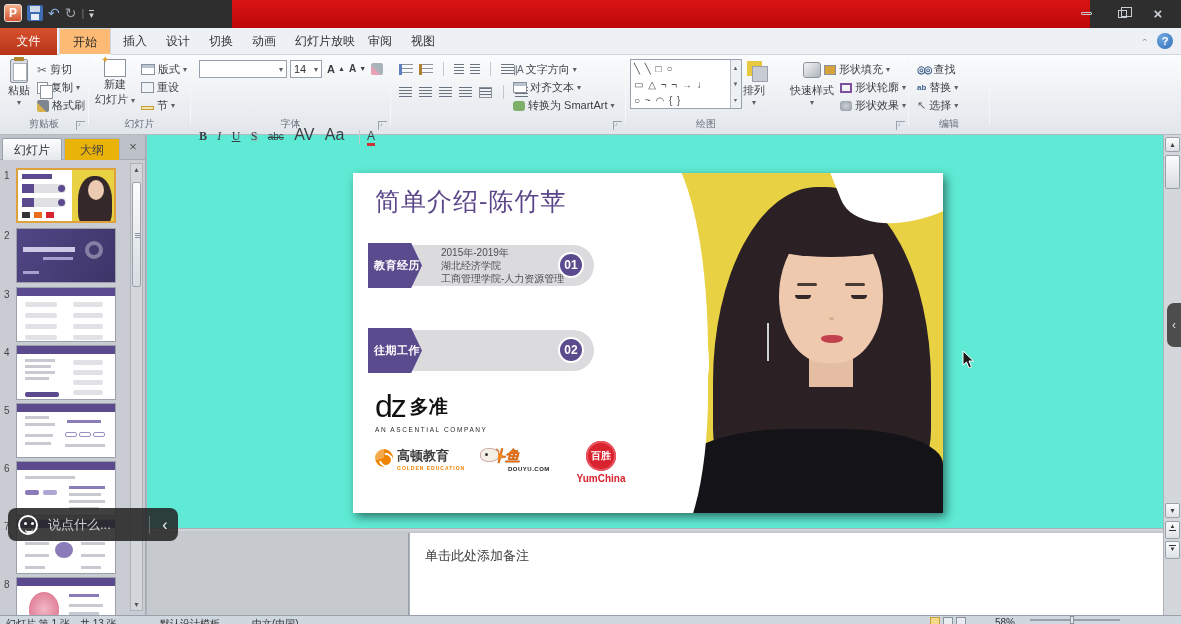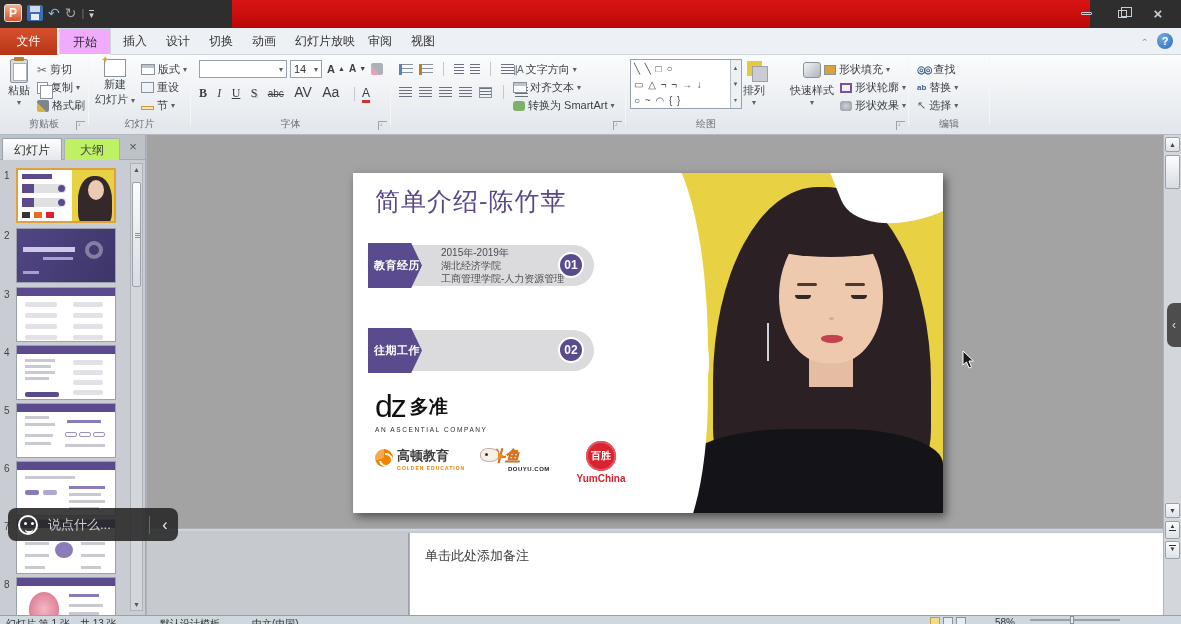--- a/index.html
+++ b/index.html
@@ -23,21 +23,21 @@
   .winbtn { width:26px; height:15px; display:flex; align-items:center; justify-content:center; color:#c9ced4; }
   .winbtn .bar { width:11px; height:3px; border:1px solid #c9ced4; border-radius:1px; }
   .winbtn .rest { width:9px; height:8px; border:1px solid #c9ced4; position:relative; }
   .winbtn .rest:before { content:""; position:absolute; left:2px; top:-4px; width:9px; height:8px; border:1px solid #c9ced4; }
   .winbtn.close { font-size:15px; font-weight:bold; }
 
   
   .tabrow { position:absolute; left:0; top:28px; width:1181px; height:27px; background:#edf0f4; border-bottom:1px solid #cfd5dc; z-index:40; }
   .file-tab { position:absolute; left:0; top:0; width:57px; height:27px; background:linear-gradient(#d8512e,#b53517); color:#fff; text-align:center; line-height:26px; font-size:12px; }
   .tab { position:absolute; top:0; height:27px; line-height:26px; padding:0 13px; color:#333; font-size:12px; }
-  .tab.active { background:#f0abfc; border:1px solid #cfd5dc; border-bottom:1px solid #fafbfc; color:#2b2b2b; }
+  .tab.active { background:#fdba74; border:1px solid #cfd5dc; border-bottom:1px solid #fafbfc; color:#2b2b2b; }
   .ribbon-collapse { position:absolute; right:32px; top:8px; color:#7e8791; font-size:10px; transform:scaleY(.7); }
   .help-btn { position:absolute; right:8px; top:5px; width:16px; height:16px; border-radius:50%; background:radial-gradient(circle at 35% 30%,#6fa8e0,#2f6db8); color:#fff; font-size:11px; font-weight:bold; text-align:center; line-height:16px; }
 
   
   .ribbon { position:absolute; left:0; top:55px; width:1181px; height:80px; background:linear-gradient(#fbfcfd,#e2e6eb); border-bottom:1px solid #b2b9c3; z-index:30; }
   .group { position:absolute; top:2px; height:76px; }
   .gsep { position:absolute; top:4px; width:1px; height:66px; background:#c8cdd5; border-right:1px solid #f4f6f8; }
   .glabel { position:absolute; bottom:2px; left:0; width:100%; text-align:center; font-size:10px; color:#68707a; }
   .dlauncher { position:absolute; bottom:3px; right:3px; width:9px; height:9px; border-left:1px solid #9aa2ac; border-top:1px solid #9aa2ac; }
   .dlauncher:after { content:"⌟"; position:absolute; left:0px; top:-4px; font-size:8px; color:#9aa2ac; }
@@ -57,21 +57,21 @@
   .ic-winbox:before { content:""; position:absolute; left:0; top:0; width:100%; height:3px; background:#b9c4d2; }
   .ic-reset { width:13px; height:11px; border:1px solid #8a929c; background:#eef3f8; display:inline-block; }
   .ic-section { width:13px; height:4px; border:1px solid #c79f35; background:#f4e3b2; display:inline-block; margin-top:5px; }
   .combo { background:#fff; border:1px solid #98a2ae; height:18px; display:flex; align-items:center; justify-content:space-between; padding:0 3px; font-size:11px; color:#333; }
   .fbtn { font-size:12px; color:#3a3f44; display:inline-block; margin-right:7px; }
   .fbtn.b { font-weight:bold; font-family:"Liberation Serif",serif; }
   .fbtn.i { font-style:italic; font-family:"Liberation Serif",serif; }
   .fbtn.u { text-decoration:underline; font-family:"Liberation Serif",serif; }
   .fbtn.s { font-family:"Liberation Serif",serif; text-shadow:1px 1px 1px #aaa; }
   .fbtn.strike { text-decoration:line-through; font-size:10px; }
-  .fbtn.small { font-size:14px; }
+  .fbtn.small { font-size:16px;margin-top:42px; }
   .fcolor { border-bottom:3px solid #c33; }
   .vsep { display:inline-block; width:1px; height:14px; background:#c2c8d0; margin:0 4px; vertical-align:middle; }
   .ic-lines { display:inline-block; width:13px; height:11px; background:repeating-linear-gradient(#6a7280 0 1px,transparent 1px 3px); }
   .ic-lines.short { background:repeating-linear-gradient(#6a7280 0 1px,transparent 1px 3px); width:10px; }
   .ic-bullet { display:inline-block; width:14px; height:11px; background:repeating-linear-gradient(#8a929c 0 1px,transparent 1px 4px); border-left:3px solid #5f80c0; }
   .ic-textdir { font-size:10px; color:#5f6670; letter-spacing:-1px; }
   .shape-gallery { position:absolute; left:4px; top:2px; width:112px; height:50px; background:#fff; border:1px solid #98a2ae; font-size:10px; color:#4a5058; padding:1px 12px 1px 3px; line-height:16px; letter-spacing:1px; overflow:hidden; }
   .shape-scroll { position:absolute; right:0; top:0; width:11px; height:100%; border-left:1px solid #b6bdc6; background:#eef1f4; font-size:6px; color:#5a6068; text-align:center; line-height:16px; }
   .ic-arrange { width:15px; height:15px; background:#e8c93e; position:relative; display:inline-block; }
   .ic-arrange:before { content:""; position:absolute; left:5px; top:5px; width:14px; height:14px; background:#c9cdd3; border:1px solid #9aa1aa; }
@@ -81,21 +81,21 @@
   .ic-effects { width:12px; height:10px; background:radial-gradient(#cfd4da,#8f979f); border-radius:3px; display:inline-block; }
   .ic-find { font-size:10px; letter-spacing:-2px; color:#3e5f8a; font-weight:bold; }
   .ic-replace { font-size:8px; color:#3e5f8a; font-weight:bold; }
   .ic-select { font-size:11px; color:#5f6670; }
 
   
   .left-panel { position:absolute; left:0; top:135px; width:146px; height:480px; background:#c9cdd3; border-right:1px solid #a4aab2; overflow:hidden; z-index:10; }
   .panel-header { position:absolute; left:0; top:0; width:100%; height:25px; background:#bdc2c9; border-bottom:1px solid #a4aab2; }
   .ptab { position:absolute; top:3px; height:22px; font-size:12px; color:#333; text-align:center; line-height:22px; }
   .ptab.active { left:2px; width:60px; background:linear-gradient(#fdfdfe,#e4e8ec); border:1px solid #98a0ab; border-bottom:none; border-radius:2px 2px 0 0; }
-  .ptab.outline { left:64px; width:56px; background:#bef264; border:1px solid #aab0b9; border-bottom:none; border-radius:2px 2px 0 0; color:#444; }
+  .ptab.outline { left:64px; width:56px; background:#eab308; border:1px solid #aab0b9; border-bottom:none; border-radius:2px 2px 0 0; color:#444; }
   .panel-close { position:absolute; right:4px; top:4px; width:16px; height:16px; color:#555; font-size:13px; text-align:center; line-height:15px; }
   .thumb { position:absolute; left:0; width:146px; height:56px; }
   .tnum { position:absolute; left:4px; top:2px; font-size:10px; color:#444; }
   .tbox { position:absolute; left:16px; top:0; width:100px; height:55px; background:#fff; border:1px solid #9aa1aa; overflow:hidden; }
   .thumb.selected .tbox { border:2px solid #dfa13c; }
   
   .t1-yellow { position:absolute; right:0; top:0; width:42px; height:100%; background:#e8d243; }
   .t1-hair { position:absolute; right:2px; top:6px; width:34px; height:52px; background:#35282a; border-radius:45% 45% 30% 30%; }
   .t1-face { position:absolute; right:10px; top:10px; width:16px; height:20px; background:#eccab1; border-radius:50%; }
   .t1-title { position:absolute; left:4px; top:4px; width:30px; height:5px; background:#5b4b8e; }
@@ -111,21 +111,21 @@
   .th-header { position:absolute; left:0; top:0; width:100%; height:8px; background:#5b4b8e; }
   .th-pill { position:absolute; height:5px; background:#e2e2e6; border-radius:2px; }
   .th-line { position:absolute; height:3px; background:#c9c9d2; }
   .t8-brain { position:absolute; left:12px; top:14px; width:30px; height:34px; background:radial-gradient(#f2b8c6,#d96a86); border-radius:50% 50% 45% 45%; }
   .panel-scroll { position:absolute; right:2px; top:28px; width:13px; height:448px; background:#d3d6db; border:1px solid #aeb3ba; }
   .panel-scroll .sthumb { position:absolute; left:1px; top:18px; width:9px; height:105px; background:linear-gradient(#fbfcfd,#d8dce1); border:1px solid #9aa1aa; border-radius:2px; }
   .grip { position:absolute; left:2px; top:50px; width:5px; height:5px; background:repeating-linear-gradient(#8a929c 0 1px,transparent 1px 2px); }
   .sarrow { position:absolute; left:0; width:100%; text-align:center; font-size:7px; color:#555; }
 
   
-  .workspace { position:absolute; left:147px; top:135px; width:1016px; height:393px; background:#a3a3a3; z-index:5; }
+  .workspace { position:absolute; left:147px; top:135px; width:1016px; height:393px; background:#5eead4; z-index:5; }
   .slide { position:absolute; left:206px; top:38px; width:590px; height:340px; background:#fff; box-shadow:3px 4px 9px rgba(0,0,0,.5); overflow:hidden; }
   .slide-title { position:absolute; left:22px; top:12px; font-family:"DejaVu Serif","Liberation Serif",serif; font-size:25px; color:#5a4688; letter-spacing:1px; }
   .info-row { position:absolute; left:0; width:300px; height:46px; }
   .info-bar { position:absolute; left:45px; top:2px; width:196px; height:41px; background:#dbdbde; border-radius:8px 21px 21px 8px; }
   .info-arrow { position:absolute; left:15px; top:0; width:54px; height:45px; background:#5a4b8e; clip-path:polygon(0 0,80% 0,100% 50%,80% 100%,0 100%); color:#fff; font-size:11px; font-weight:bold; display:flex; align-items:center; padding-left:6px; letter-spacing:.5px; }
   .info-lines { position:absolute; left:88px; top:3px; font-size:10px; color:#4e4e52; line-height:13px; }
   .info-num { position:absolute; left:205px; top:9px; width:26px; height:26px; border-radius:50%; background:#5a4b8e; border:2px solid #fff; color:#fff; font-size:12px; font-weight:bold; text-align:center; line-height:23px; }
   .dz-logo { position:absolute; left:22px; top:215px; color:#111; }
   .dz-main { font-size:32px; font-weight:400; letter-spacing:-2px; display:inline-block; }
   .dz-cn { font-size:19px; font-weight:700; display:inline-block; margin-left:5px; vertical-align:4px; }

